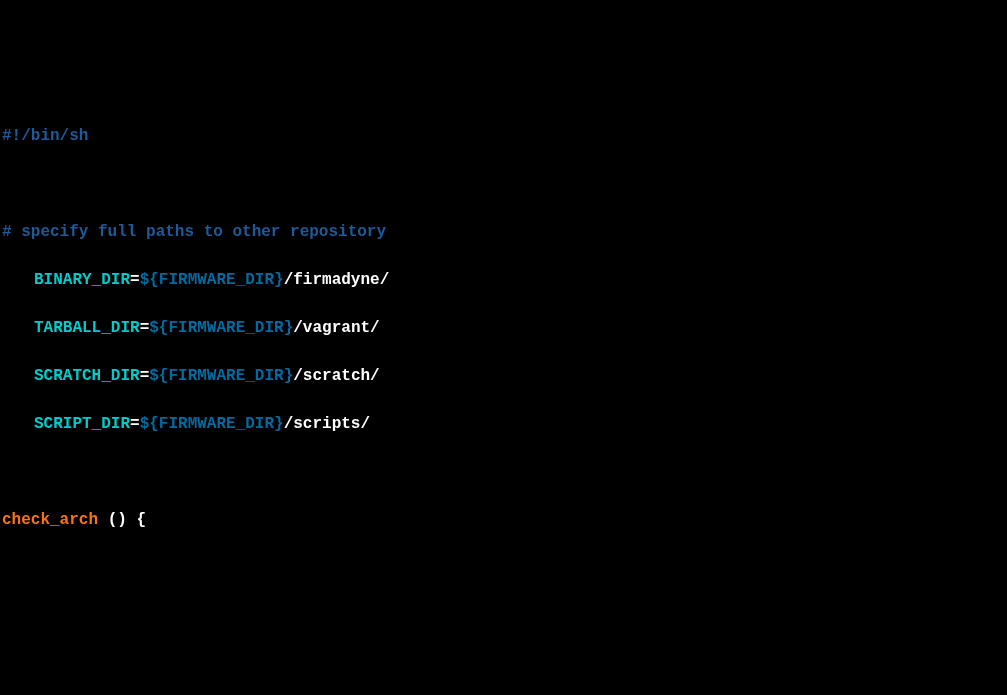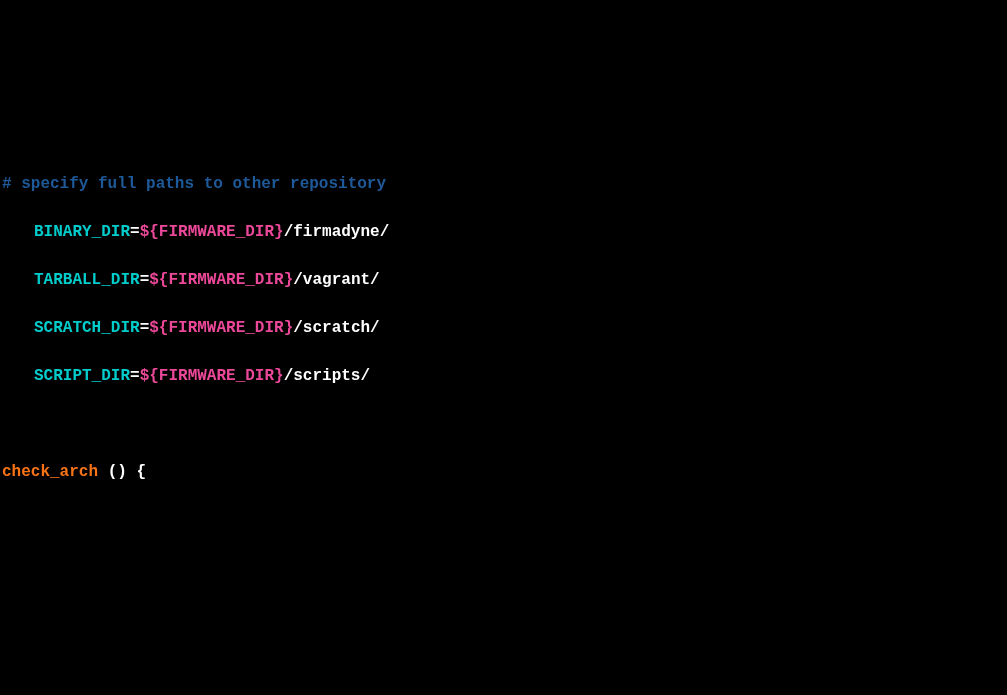--- a/index.html
+++ b/index.html
@@ -13,29 +13,30 @@
     padding: 4px 2px;
     width: 1007px;
     height: 695px;
     overflow: hidden;
     color: #ffffff;
   }
   .line { display: block; }
   .c-comment   { color: #1e5a99; }   
   .c-var       { color: #00cccc; margin-left: 32px; }   
   .c-white     { color: #ffffff; }   
-  .c-purple    { color: #ec4899; }   
+  .c-purple    { color: #0369a1; }   
   .c-func      { color: #f97316; }   
 </style>
 </head>
 <body>
 
 
 
 <div class="code">
+<span class="line"><span class="c-comment">#!/bin/sh</span></span>
 <span class="line"></span>
 <span class="line"></span>
 <span class="line"><span class="c-comment"># specify full paths to other repository</span></span>
 <span class="line"><span class="c-var">BINARY_DIR</span><span class="c-white">=</span><span class="c-purple">${FIRMWARE_DIR}</span><span class="c-white">/firmadyne/</span></span>
 <span class="line"><span class="c-var">TARBALL_DIR</span><span class="c-white">=</span><span class="c-purple">${FIRMWARE_DIR}</span><span class="c-white">/vagrant/</span></span>
 <span class="line"><span class="c-var">SCRATCH_DIR</span><span class="c-white">=</span><span class="c-purple">${FIRMWARE_DIR}</span><span class="c-white">/scratch/</span></span>
 <span class="line"><span class="c-var">SCRIPT_DIR</span><span class="c-white">=</span><span class="c-purple">${FIRMWARE_DIR}</span><span class="c-white">/scripts/</span></span>
 <span class="line"></span>
 <span class="line"></span>
 <span class="line"><span class="c-func">check_arch </span><span class="c-white">()</span><span class="c-white"> {</span></span>

